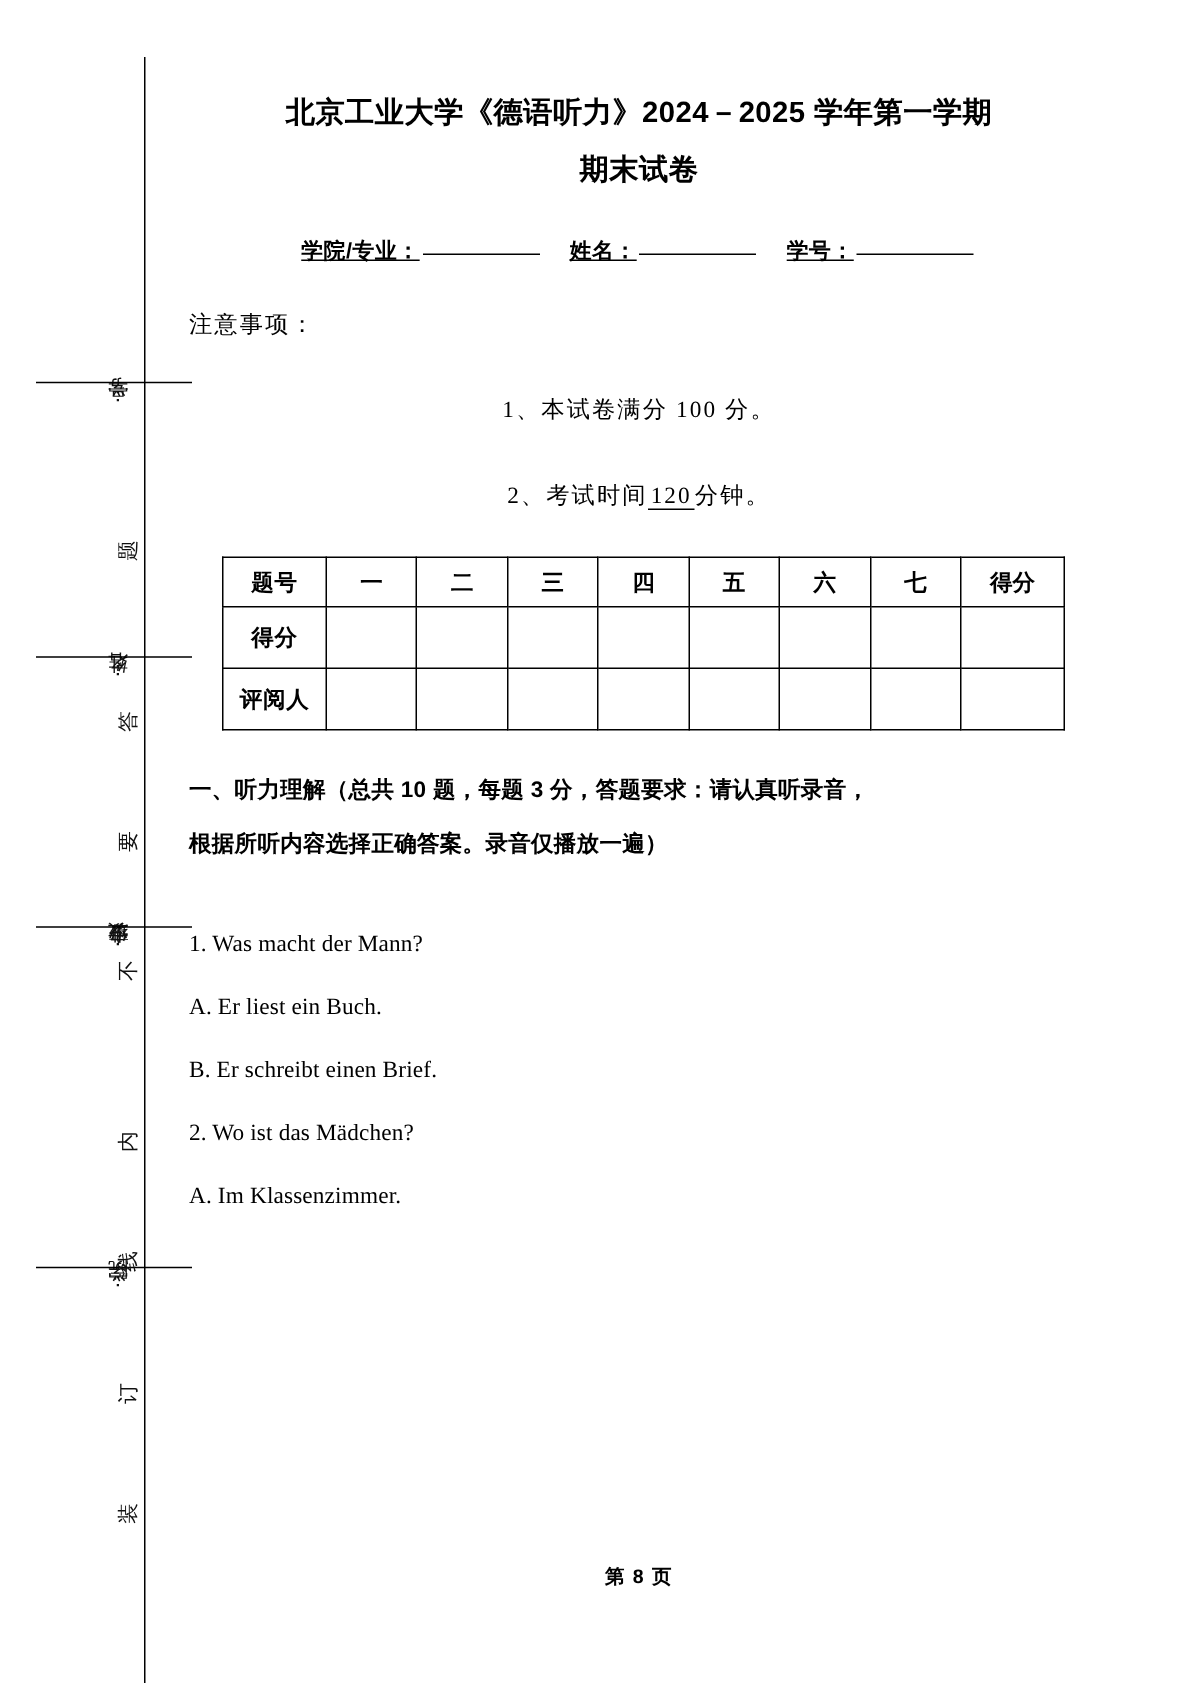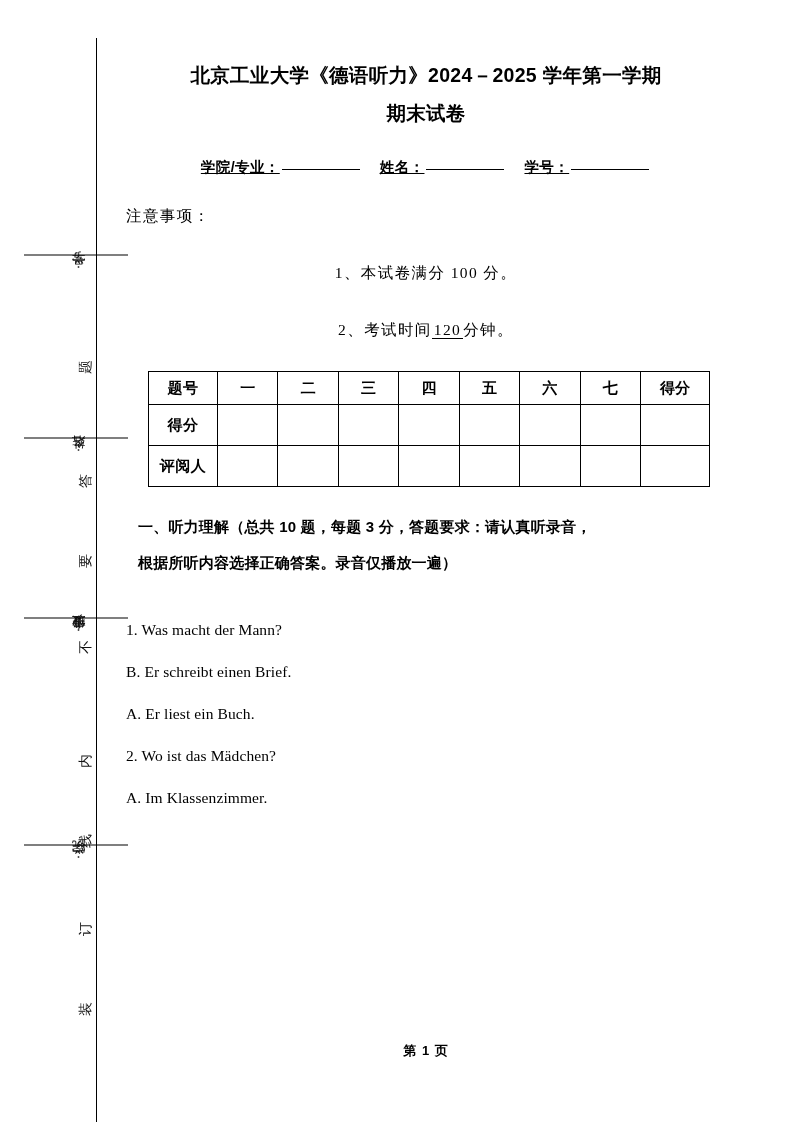--- a/index.html
+++ b/index.html
@@ -156,21 +156,20 @@
   .score-table td.lastcol { width: 66px; }
 
   
   .section-head {
     margin-top: 22px;
     font-family: "Liberation Sans", "DejaVu Sans", sans-serif;
     font-size: 15px;
     font-weight: bold;
     line-height: 36px;
     letter-spacing: 0.2px;
-    margin-left: 12px;
   }
 
   
   .q-line {
     margin-top: 24px;
     font-family: "Liberation Serif", "DejaVu Serif", serif;
     font-size: 15.5px;
     letter-spacing: 0.1px;
   }
   .q-line.first { margin-top: 40px; }
@@ -277,24 +276,24 @@
         </tr>
       </tbody>
     </table>
 
     <div class="section-head">
       <span>一、听力理解（总共 10 题，每题 3 分，答题要求：请认真听录音，</span><br>
       <span>根据所听内容选择正确答案。录音仅播放一遍）</span>
     </div>
 
     <div class="q-line first">1. Was macht der Mann?</div>
+    <div class="q-line">A. Er liest ein Buch.</div>
     <div class="q-line">B. Er schreibt einen Brief.</div>
-    <div class="q-line">A. Er liest ein Buch.</div>
     <div class="q-line">2. Wo ist das Mädchen?</div>
     <div class="q-line">A. Im Klassenzimmer.</div>
 
   </div>
 
   <div class="footer">
-    <span>第 1 页</span>
+    <span>第 8 页</span>
   </div>
 
 </div>
 
 </body></html>

